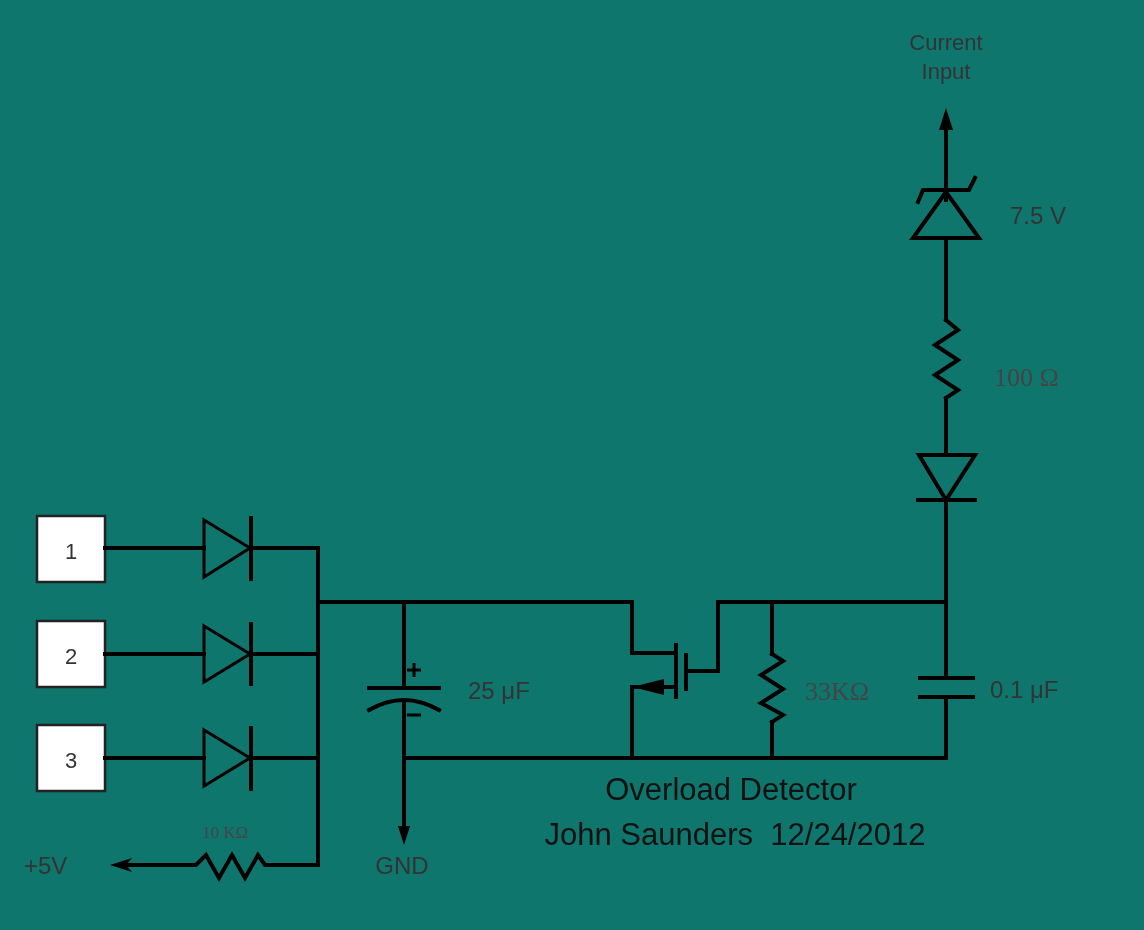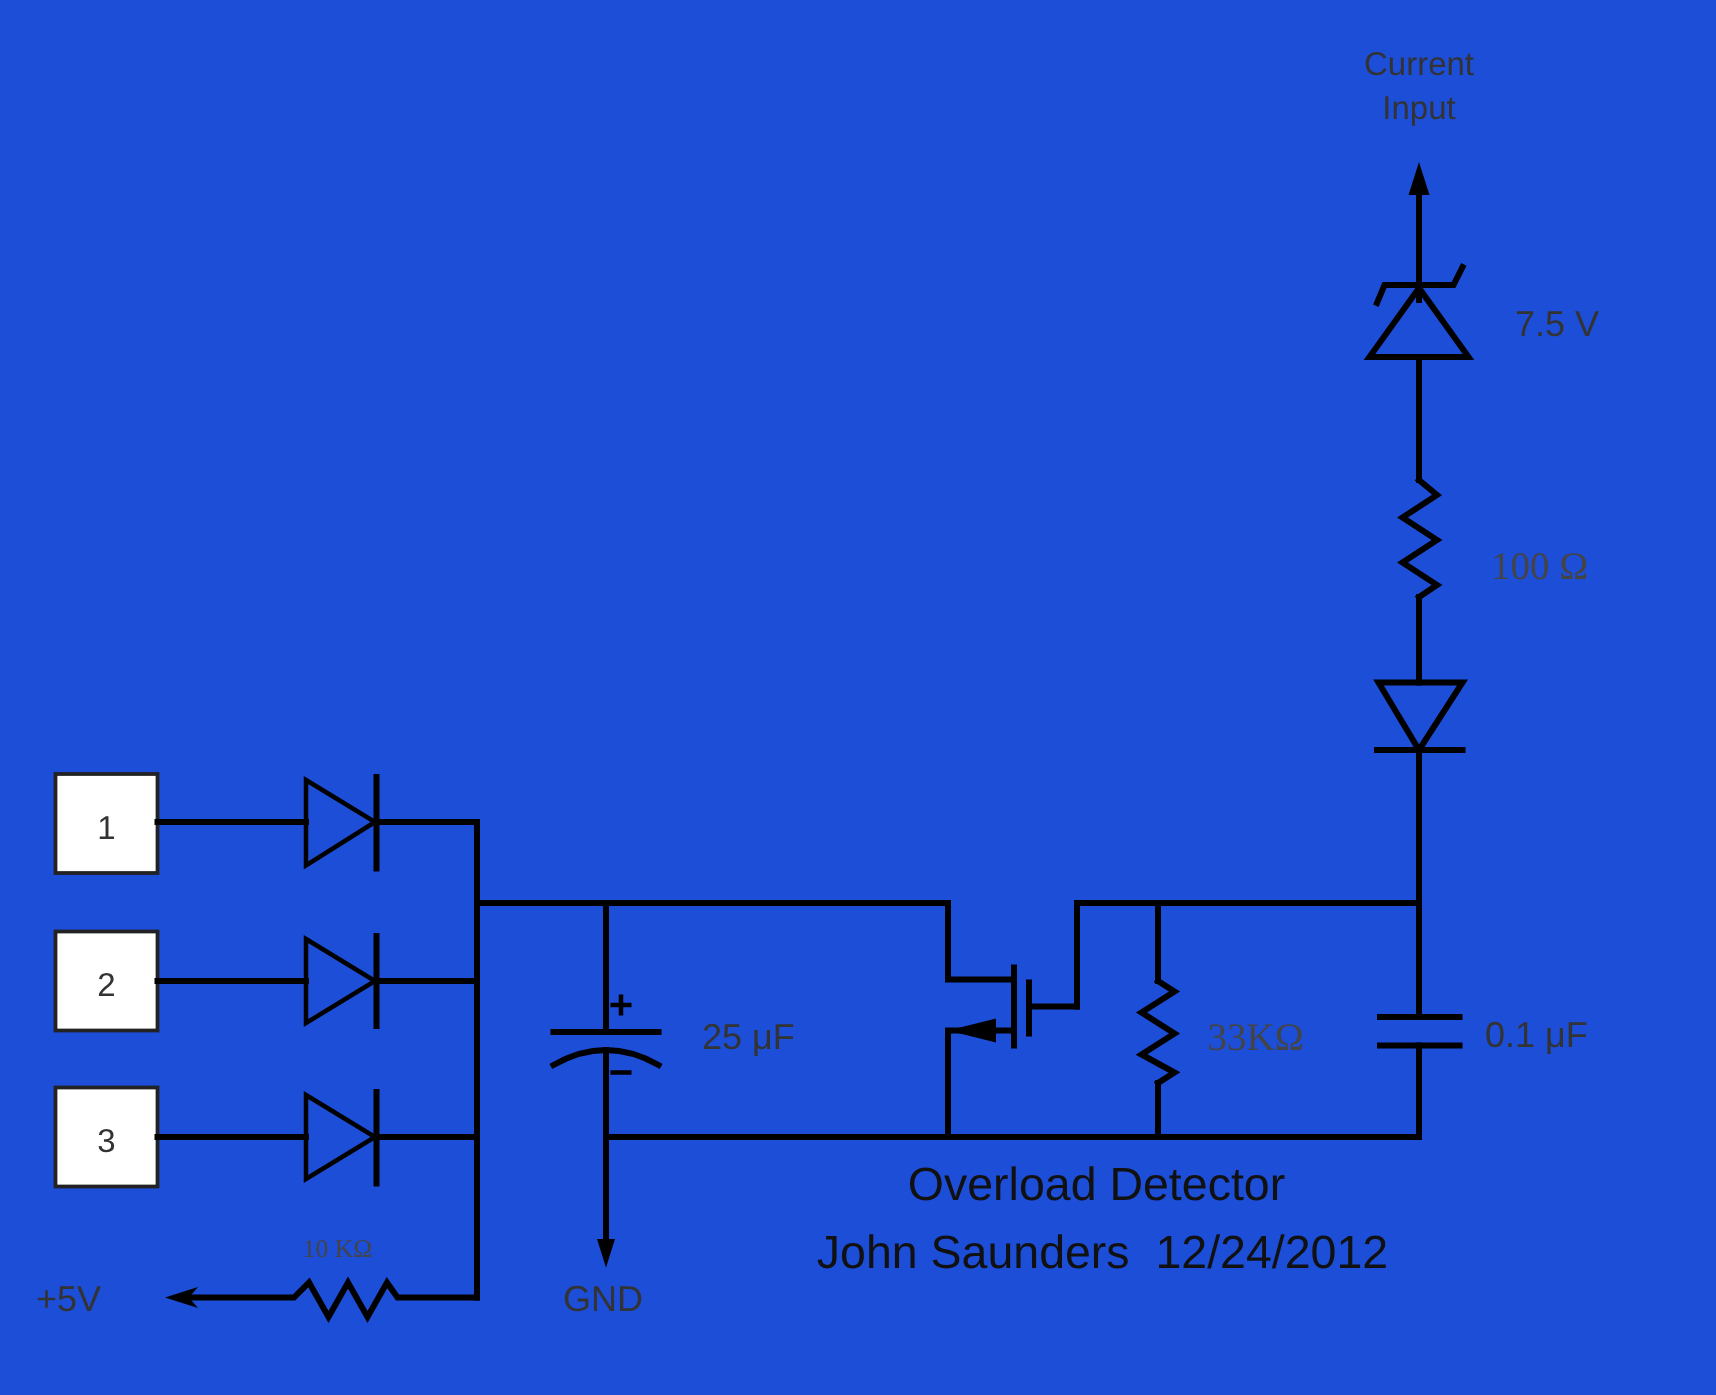--- a/index.html
+++ b/index.html
@@ -1,16 +1,16 @@
 <!DOCTYPE html>
 <html><head>
 <meta charset="utf-8">
 <style>
   html, body { margin:0; padding:0; background:#ffffff; }
-  #canvas { position:relative; width:1144px; height:930px; background:#1d4ed8; overflow:hidden; }
+  #canvas { position:relative; width:1144px; height:930px; background:#0f766e; overflow:hidden; }
   svg { position:absolute; left:0; top:0; }
   .wire { stroke:#000; stroke-width:4; fill:none; stroke-linecap:square; }
   .thin { stroke:#000; stroke-width:3; fill:none; }
   .sans { font-family:"Liberation Sans", sans-serif; fill:#333; }
   .serif { font-family:"Liberation Serif", serif; fill:#444; }
   .title { font-family:"Liberation Sans", sans-serif; fill:#111; }
 </style>
 </head>
 <body>
 

